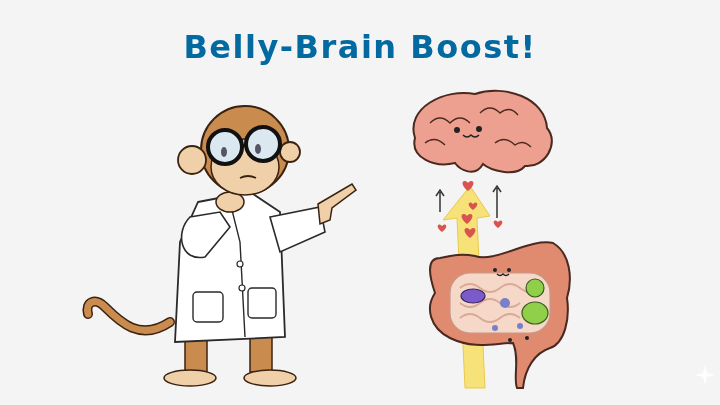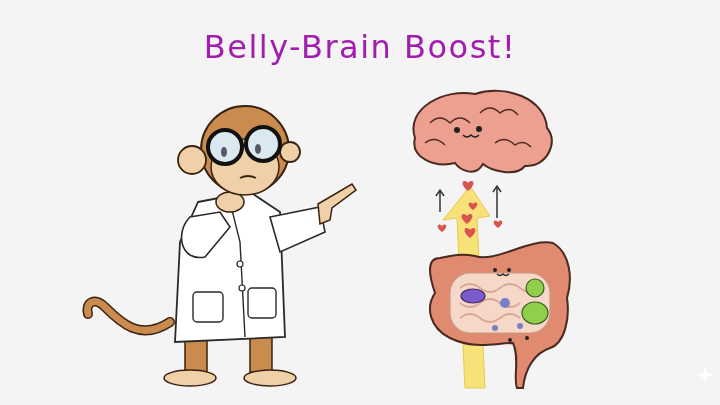--- a/index.html
+++ b/index.html
@@ -1,17 +1,17 @@
 <!DOCTYPE html>
 <html><head>
 <meta charset="utf-8">
 <style>
   html,body{margin:0;padding:0;}
   body{width:720px;height:405px;background:#f4f4f4;position:relative;overflow:hidden;font-family:"DejaVu Sans",sans-serif;}
-  .title{position:absolute;left:0;top:28px;width:720px;text-align:center;font-size:32px;font-weight:normal;color:#a21caf;letter-spacing:1.5px;}
+  .title{position:absolute;left:0;top:28px;width:720px;text-align:center;font-size:32px;font-weight:bold;color:#0369a1;letter-spacing:1.5px;}
   svg{position:absolute;}
   .sparkle{position:absolute;left:694px;top:364px;width:22px;height:22px;}
 </style>
 </head>
 <body>
 
 <div class="title">Belly-Brain Boost!</div>
 
 <svg width="300" height="310" viewBox="0 0 300 310" style="left:80px;top:92px;">
 

